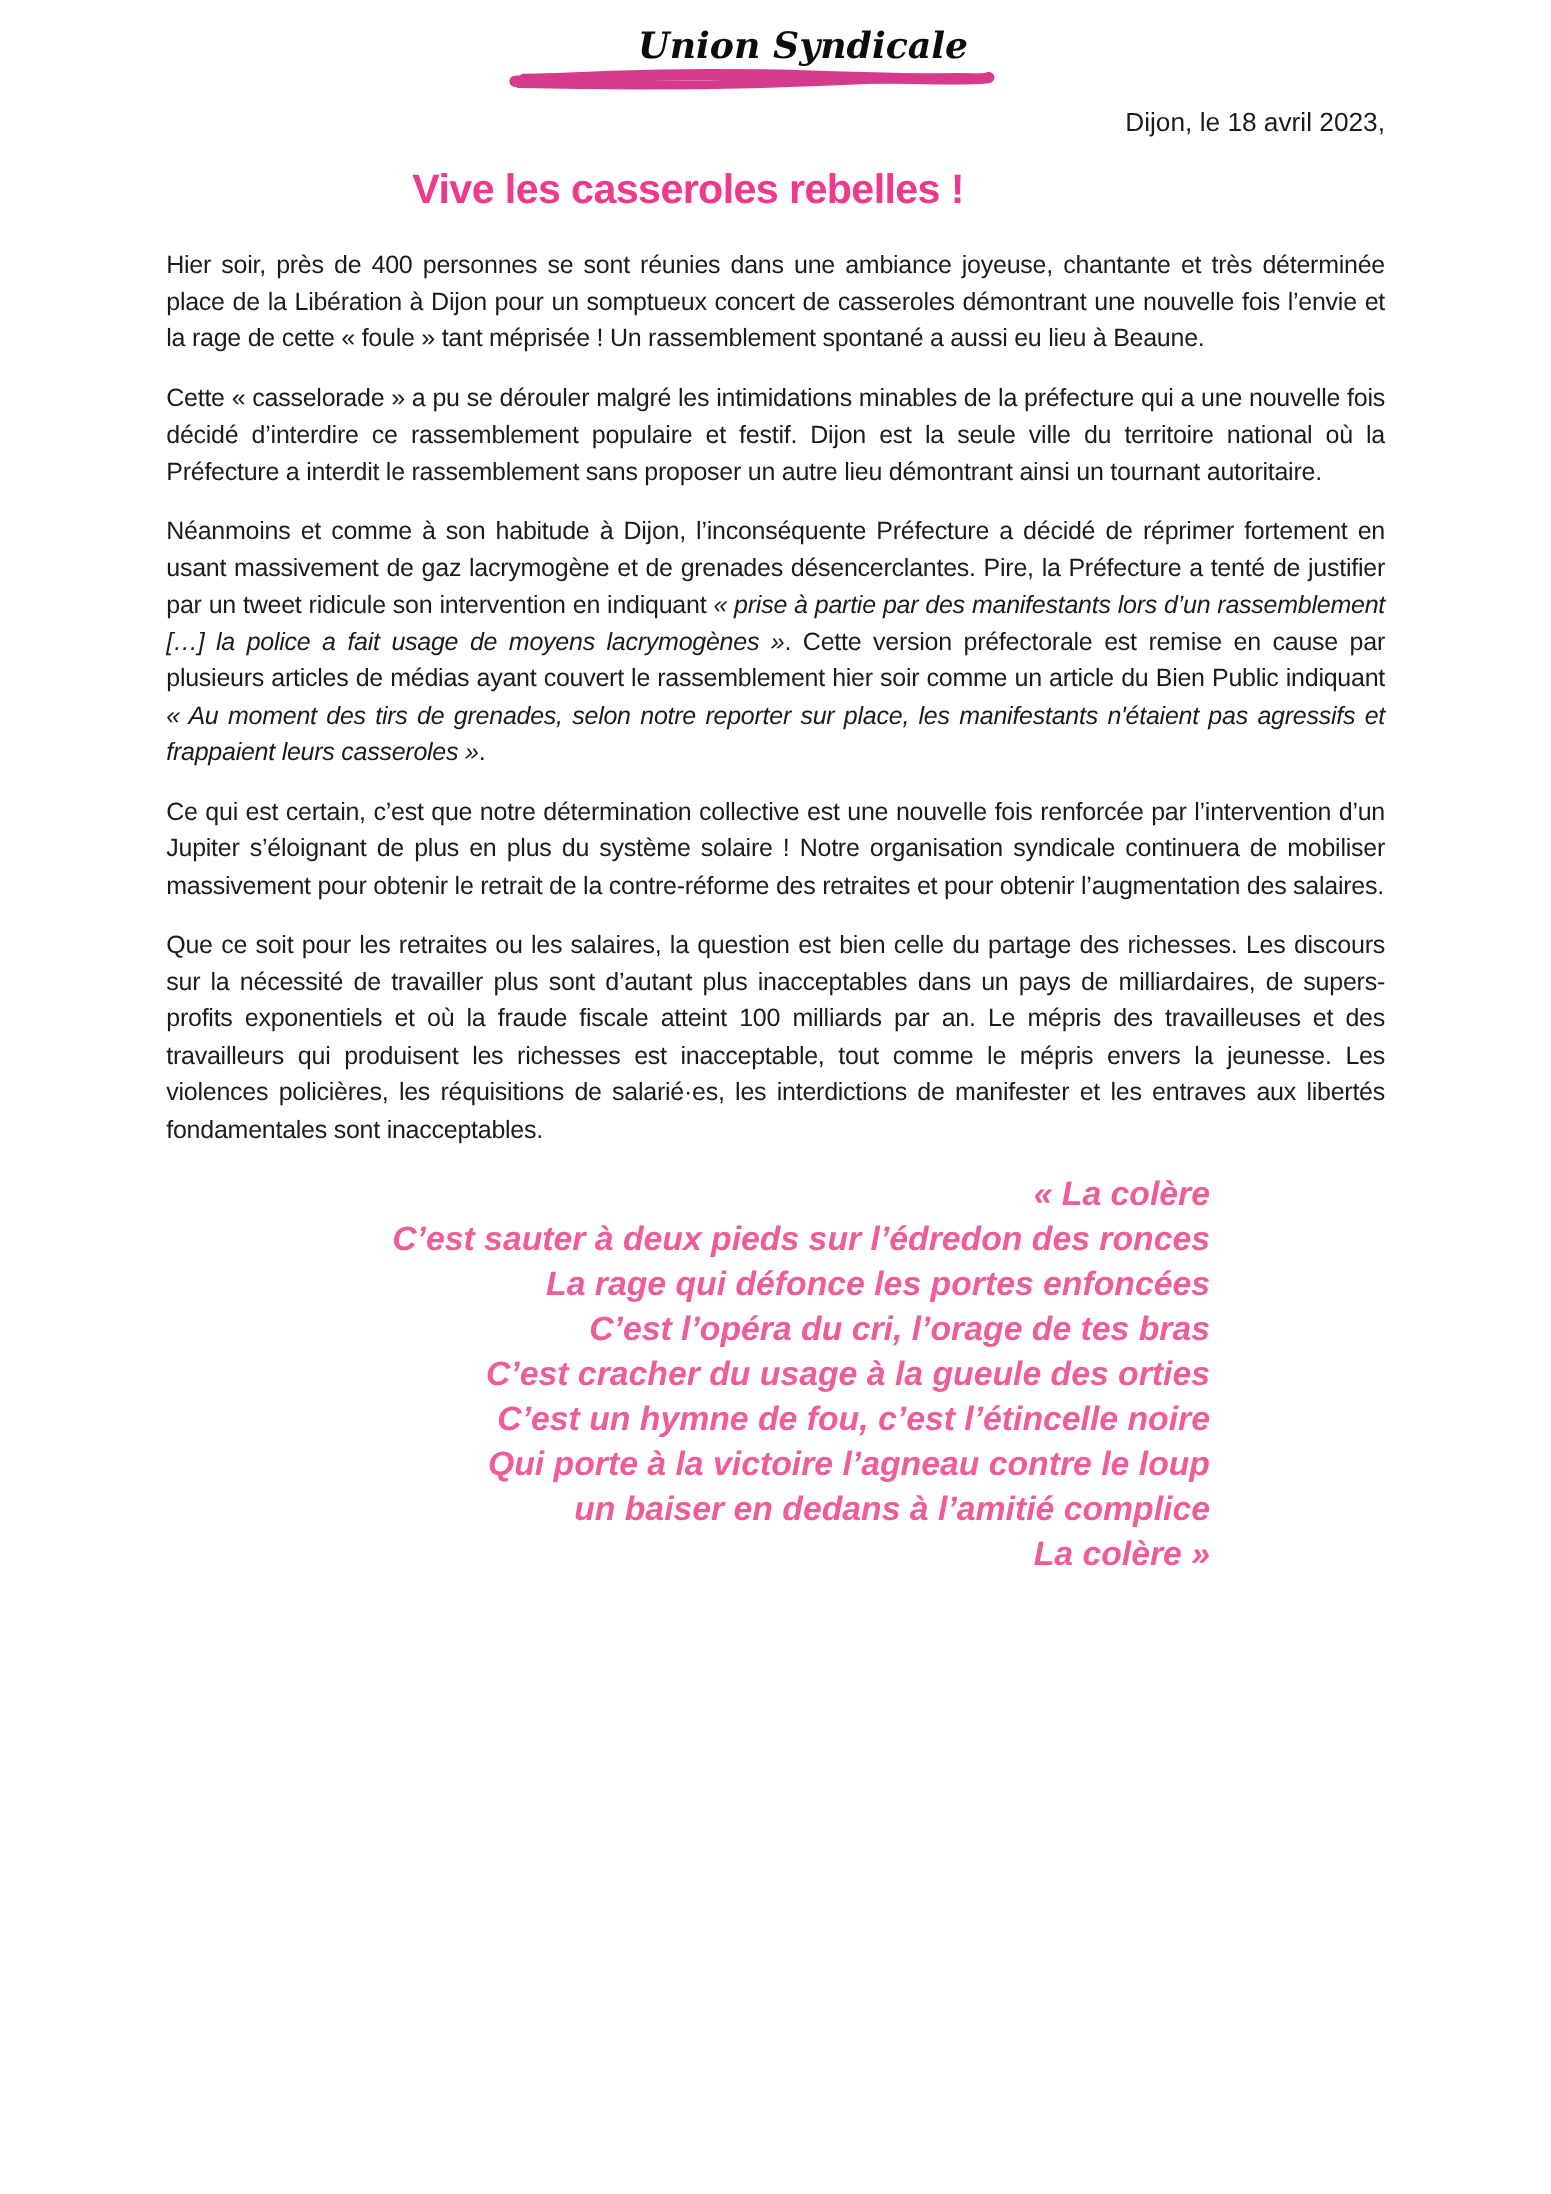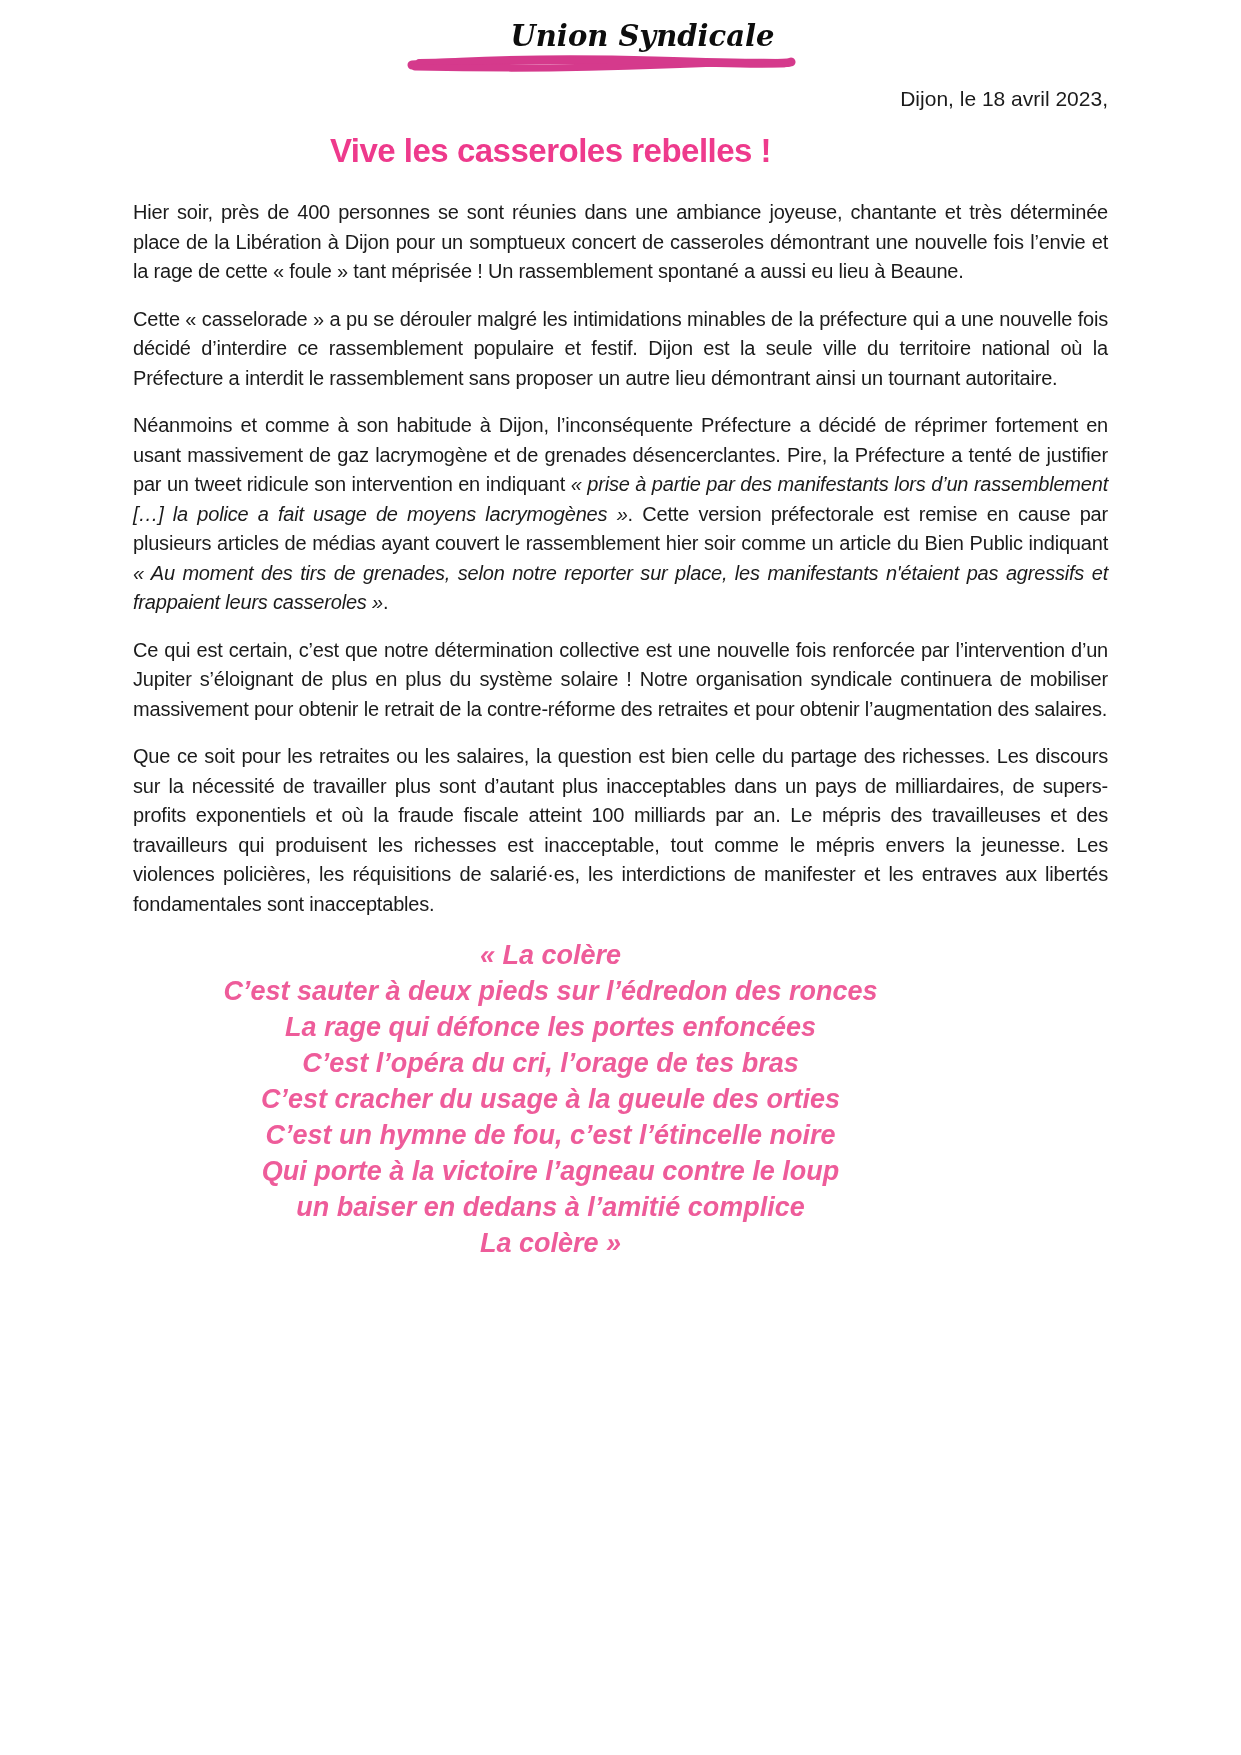--- a/index.html
+++ b/index.html
@@ -42,21 +42,21 @@
   }
   .brush{display:block;margin:2px auto 0;}
   
   .date{
     margin-top:10px;
     font-size:21px;
     line-height:30px;
     text-align:right;
   }
   
-  .centered-axis{ margin-right:140px; text-align:center; }
+  .centered-axis{ margin-right:140px; text-align:right; }
   .title{
     margin:16px 140px 26px 0;
     text-align:center;
     font-size:33px;
     line-height:42px;
     font-weight:bold;
     letter-spacing:-0.5px;
     color:#ee3a8c;
   }
   

